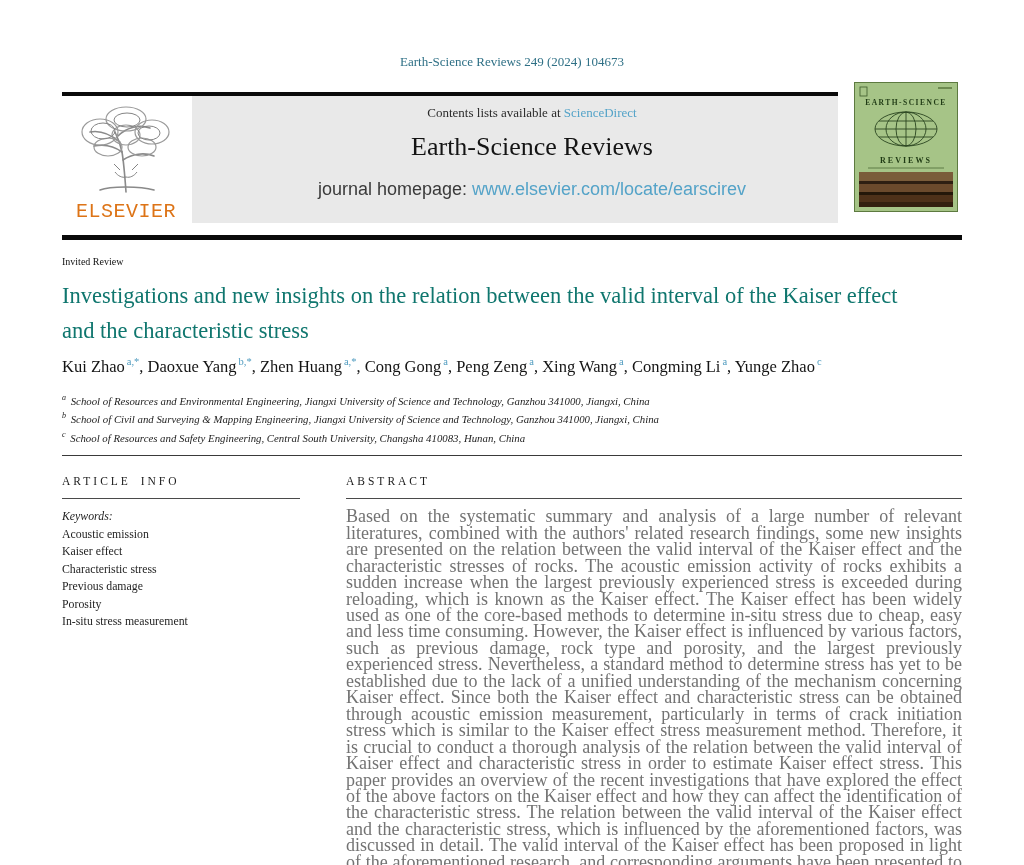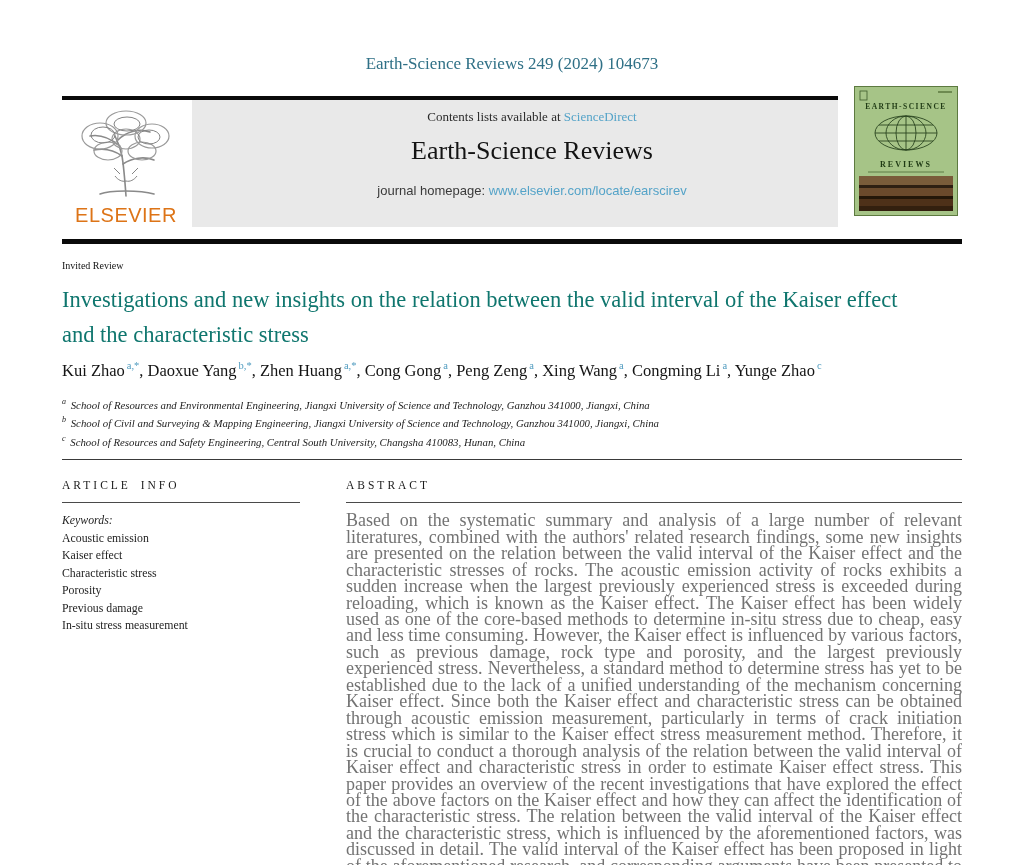--- a/index.html
+++ b/index.html
@@ -8,21 +8,21 @@
     width:1024px;height:865px;
     background:#ffffff;
     font-family:"Liberation Serif", serif;
     color:#1c1c1c;
     overflow:hidden;
   }
   .inner{padding:0 62px;}
   .citation{
     margin-top:54px;
     text-align:center;
-    font-size:17px;
+    font-size:13px;
     color:#2f7086;
   }
   .header-row{
     margin-top:22px;
     display:flex;
     align-items:stretch;
   }
   .left-group{
     flex:0 0 776px;
     border-top:4px solid #0a0a0a;
@@ -32,41 +32,41 @@
     width:128px;
     padding-top:6px;
     display:flex;flex-direction:column;align-items:center;
     background:#ffffff;
   }
   .elsevier-text{
     font-size:20px;
     letter-spacing:0.5px;
     color:#dd7417;
     margin-top:2px;
-    font-family:Liberation Sans, sans-serif;
+    font-family:Liberation Mono, monospace;
   }
   .banner{
     flex:1;
     margin-left:2px;
     background:#e9e9e9;
     text-align:center;
     height:118px;
     padding-top:9px;
     padding-left:34px;
   }
   .contents-line{font-size:13px;color:#2b2b2b;}
   .link{color:#54a3c8;text-decoration:none;}
   .journal-title{
     font-size:26px;
     color:#141414;
     margin-top:11px;
   }
   .homepage-line{
     font-family:"Liberation Sans", sans-serif;
-    font-size:13px;
+    font-size:18px;
     color:#3a3a3a;
     margin-top:17px;
   }
   .cover{
     margin-left:16px;
     width:104px;height:130px;
     margin-top:-10px;
   }
   .thick-rule{
     margin-top:12px;
@@ -224,22 +224,22 @@
     <div class="cols">
       <div class="col-left">
         <div class="section-heading">ARTICLE INFO</div>
         <div class="heading-rule"></div>
         <div class="keywords">
           <div class="kw-label">Keywords:</div>
           <div id="keyword-items">
               <div>Acoustic emission</div>
               <div>Kaiser effect</div>
               <div>Characteristic stress</div>
+              <div>Previous damage</div>
               <div>Porosity</div>
-              <div>Previous damage</div>
               <div>In-situ stress measurement</div>
             </div>
         </div>
       </div>
       <div class="col-right">
         <div class="section-heading">ABSTRACT</div>
         <div class="heading-rule"></div>
         <div class="abstract-text">Based on the systematic summary and analysis of a large number of relevant literatures, combined with the authors' related research findings, some new insights are presented on the relation between the valid interval of the Kaiser effect and the characteristic stresses of rocks. The acoustic emission activity of rocks exhibits a sudden increase when the largest previously experienced stress is exceeded during reloading, which is known as the Kaiser effect. The Kaiser effect has been widely used as one of the core-based methods to determine in-situ stress due to cheap, easy and less time consuming. However, the Kaiser effect is influenced by various factors, such as previous damage, rock type and porosity, and the largest previously experienced stress. Nevertheless, a standard method to determine stress has yet to be established due to the lack of a unified understanding of the mechanism concerning Kaiser effect. Since both the Kaiser effect and characteristic stress can be obtained through acoustic emission measurement, particularly in terms of crack initiation stress which is similar to the Kaiser effect stress measurement method. Therefore, it is crucial to conduct a thorough analysis of the relation between the valid interval of Kaiser effect and characteristic stress in order to estimate Kaiser effect stress. This paper provides an overview of the recent investigations that have explored the effect of the above factors on the Kaiser effect and how they can affect the identification of the characteristic stress. The relation between the valid interval of the Kaiser effect and the characteristic stress, which is influenced by the aforementioned factors, was discussed in detail. The valid interval of the Kaiser effect has been proposed in light of the aforementioned research, and corresponding arguments have been presented to support this proposal. These findings can serve as a theoretical foundation for estimating in-situ stress using the Kaiser effect.</div>
       </div>
     </div>

